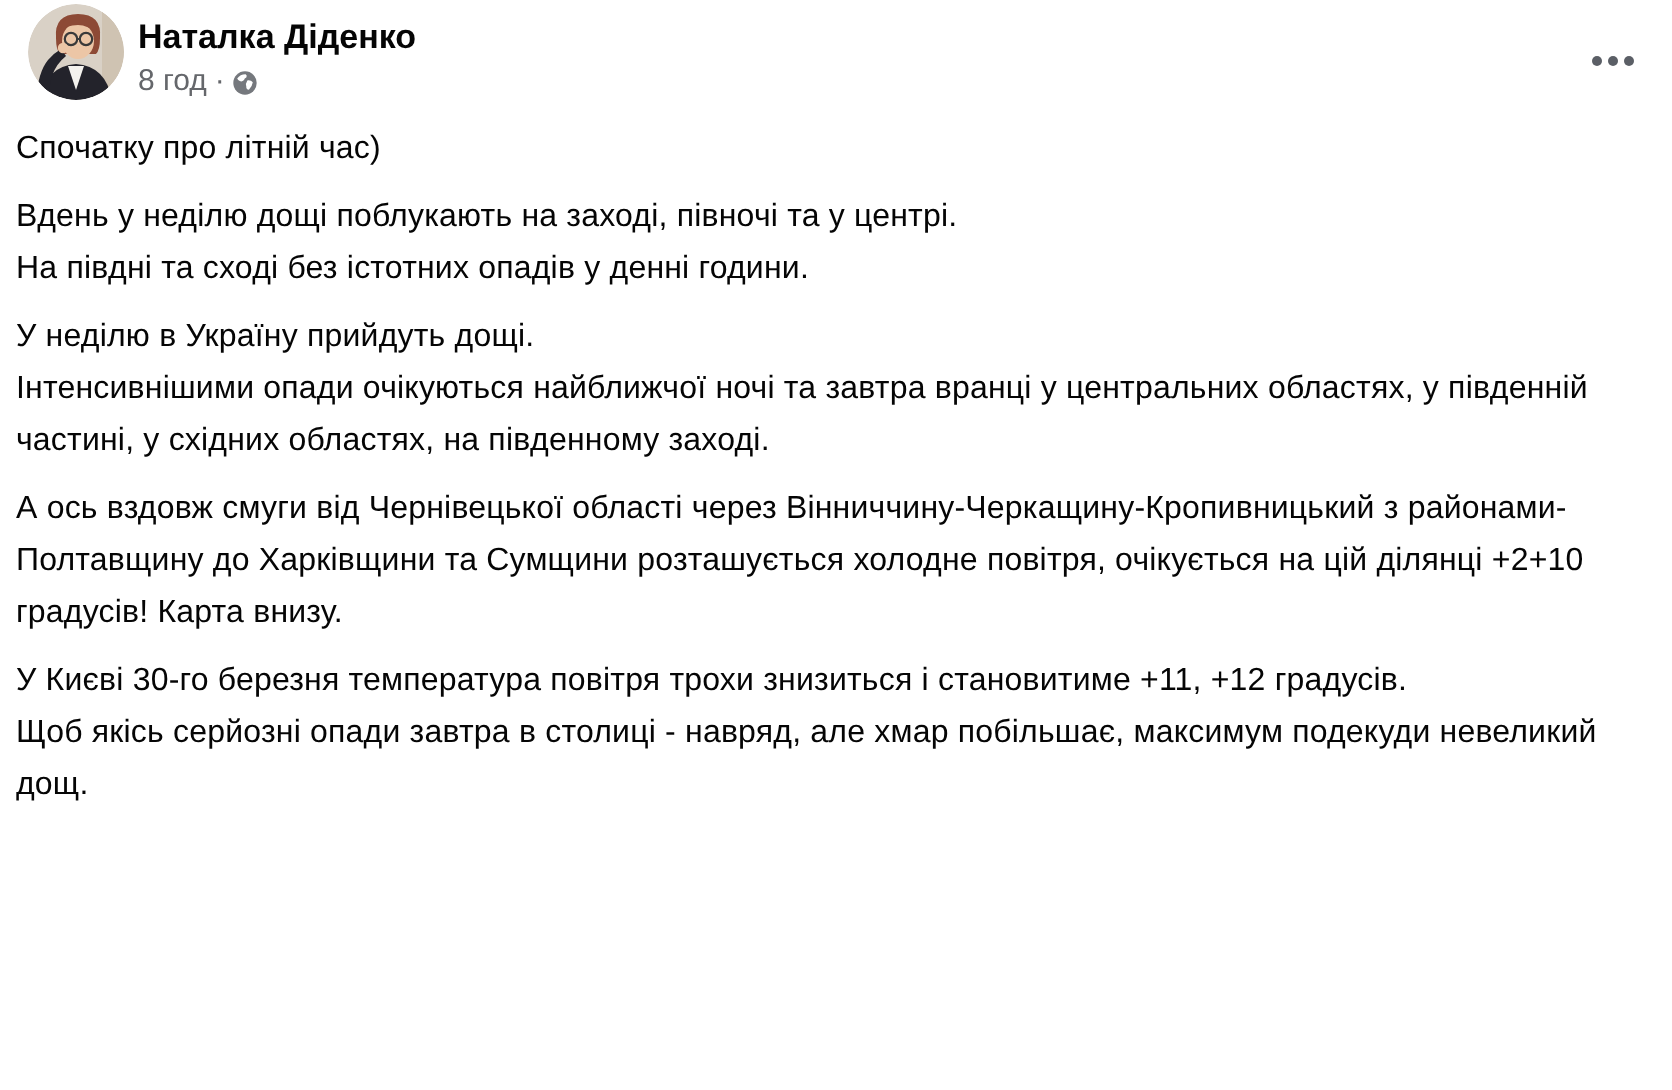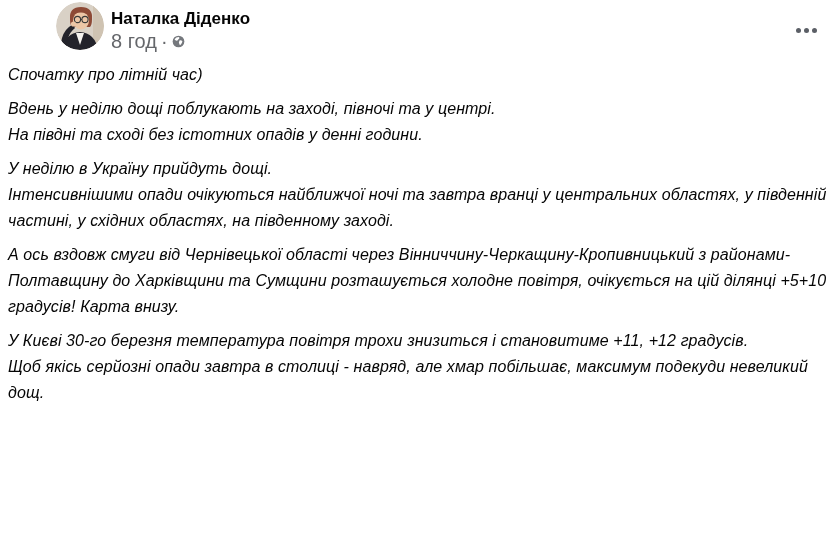--- a/index.html
+++ b/index.html
@@ -13,21 +13,20 @@
     color: #050505;
   }
   .post-card { width: 836px; height: 545px; background: #fff; position: relative; }
 
   
   .post-header {
     position: relative;
     display: flex;
     align-items: center;
     padding: 2px 16px 0 14px;
-    margin-left: 42px;
   }
   .avatar-wrap {
     width: 48px; height: 48px;
     border-radius: 50%;
     overflow: hidden;
     flex: 0 0 48px;
     cursor: pointer;
   }
   .header-text { margin-left: 7px; padding-top: 6px; }
   .author-name {
@@ -35,21 +34,21 @@
     font-weight: 700;
     line-height: 20px;
     color: #050505;
     cursor: pointer;
   }
   .post-meta {
     display: flex;
     align-items: center;
     gap: 4px;
     margin-top: 3px;
-    font-size: 20px;
+    font-size: 15px;
     line-height: 18px;
     color: #65676b;
   }
   .meta-sep { color: #65676b; }
   .globe-icon { display: inline-block; width: 13px; height: 13px; margin-top: 1px; }
 
   .more-btn {
     position: absolute;
     top: 18px;
     right: 14px;
@@ -71,21 +70,21 @@
 
   
   .post-content {
     margin-top: 12px;
     padding: 0 8px 0 8px;
     font-size: 16px;
     line-height: 26px;
     color: #050505;
     letter-spacing: 0.1px;
   }
-  .post-content p { margin: 0 0 8px 0; font-style: italic; }
+  .post-content p { margin: 0 0 8px 0; }
   .post-content p:last-child { margin-bottom: 0; }
 </style>
 </head>
 <body>
 
 <div class="post-card">
 
   <div class="post-header">
 
     <div class="avatar-wrap">
@@ -133,17 +132,17 @@
           <span class="dot"></span>
           <span class="dot"></span>
       </span>
     </button>
   </div>
 
   <div class="post-content">
     <p>Спочатку про літній час)</p>
     <p>Вдень у неділю дощі поблукають на заході, півночі та у центрі.<br>На півдні та сході без істотних опадів у денні години.</p>
     <p>У неділю в Україну прийдуть дощі.<br>Інтенсивнішими опади очікуються найближчої ночі та завтра вранці у центральних областях, у південній частині, у східних областях, на південному заході.</p>
-    <p>А ось вздовж смуги від Чернівецької області через Вінниччину-Черкащину-Кропивницький з районами-Полтавщину до Харківщини та Сумщини розташується холодне повітря, очікується на цій ділянці +5+10 градусів! Карта внизу.</p>
+    <p>А ось вздовж смуги від Чернівецької області через Вінниччину-Черкащину-Кропивницький з районами-Полтавщину до Харківщини та Сумщини розташується холодне повітря, очікується на цій ділянці +2+10 градусів! Карта внизу.</p>
     <p>У Києві 30-го березня температура повітря трохи знизиться і становитиме +11, +12 градусів.<br>Щоб якісь серйозні опади завтра в столиці - навряд, але хмар побільшає, максимум подекуди невеликий дощ.</p>
   </div>
 
 </div>
 
 </body></html>

